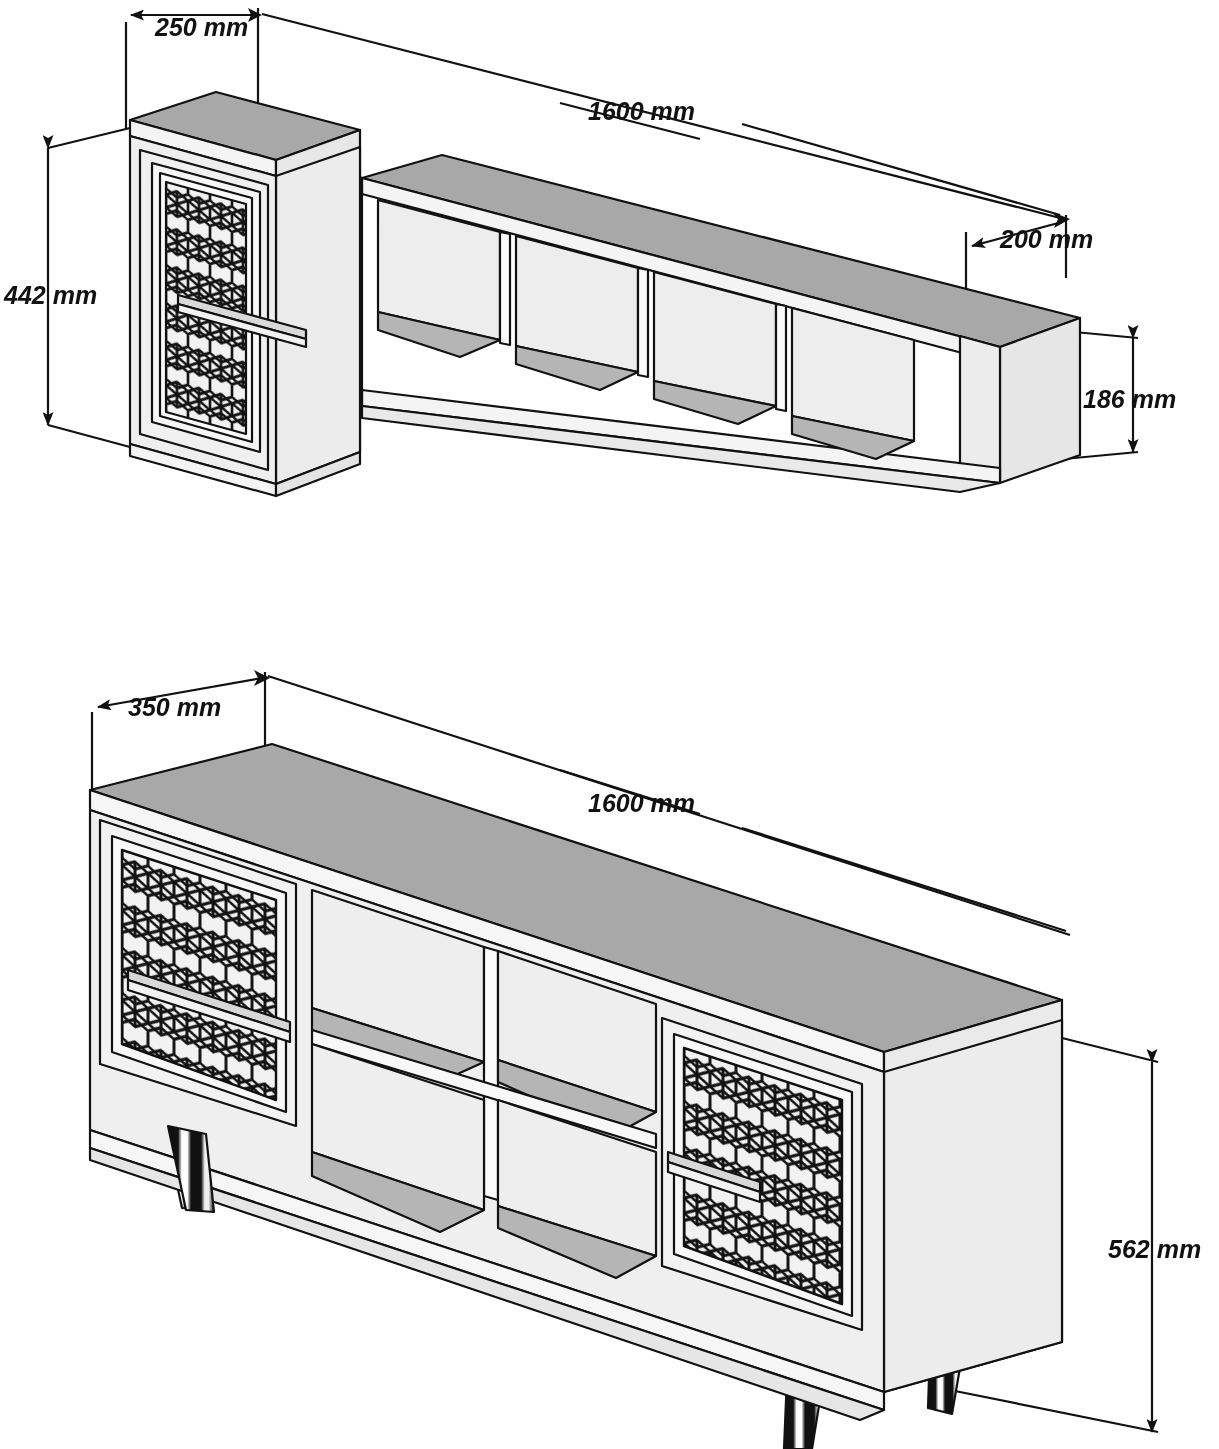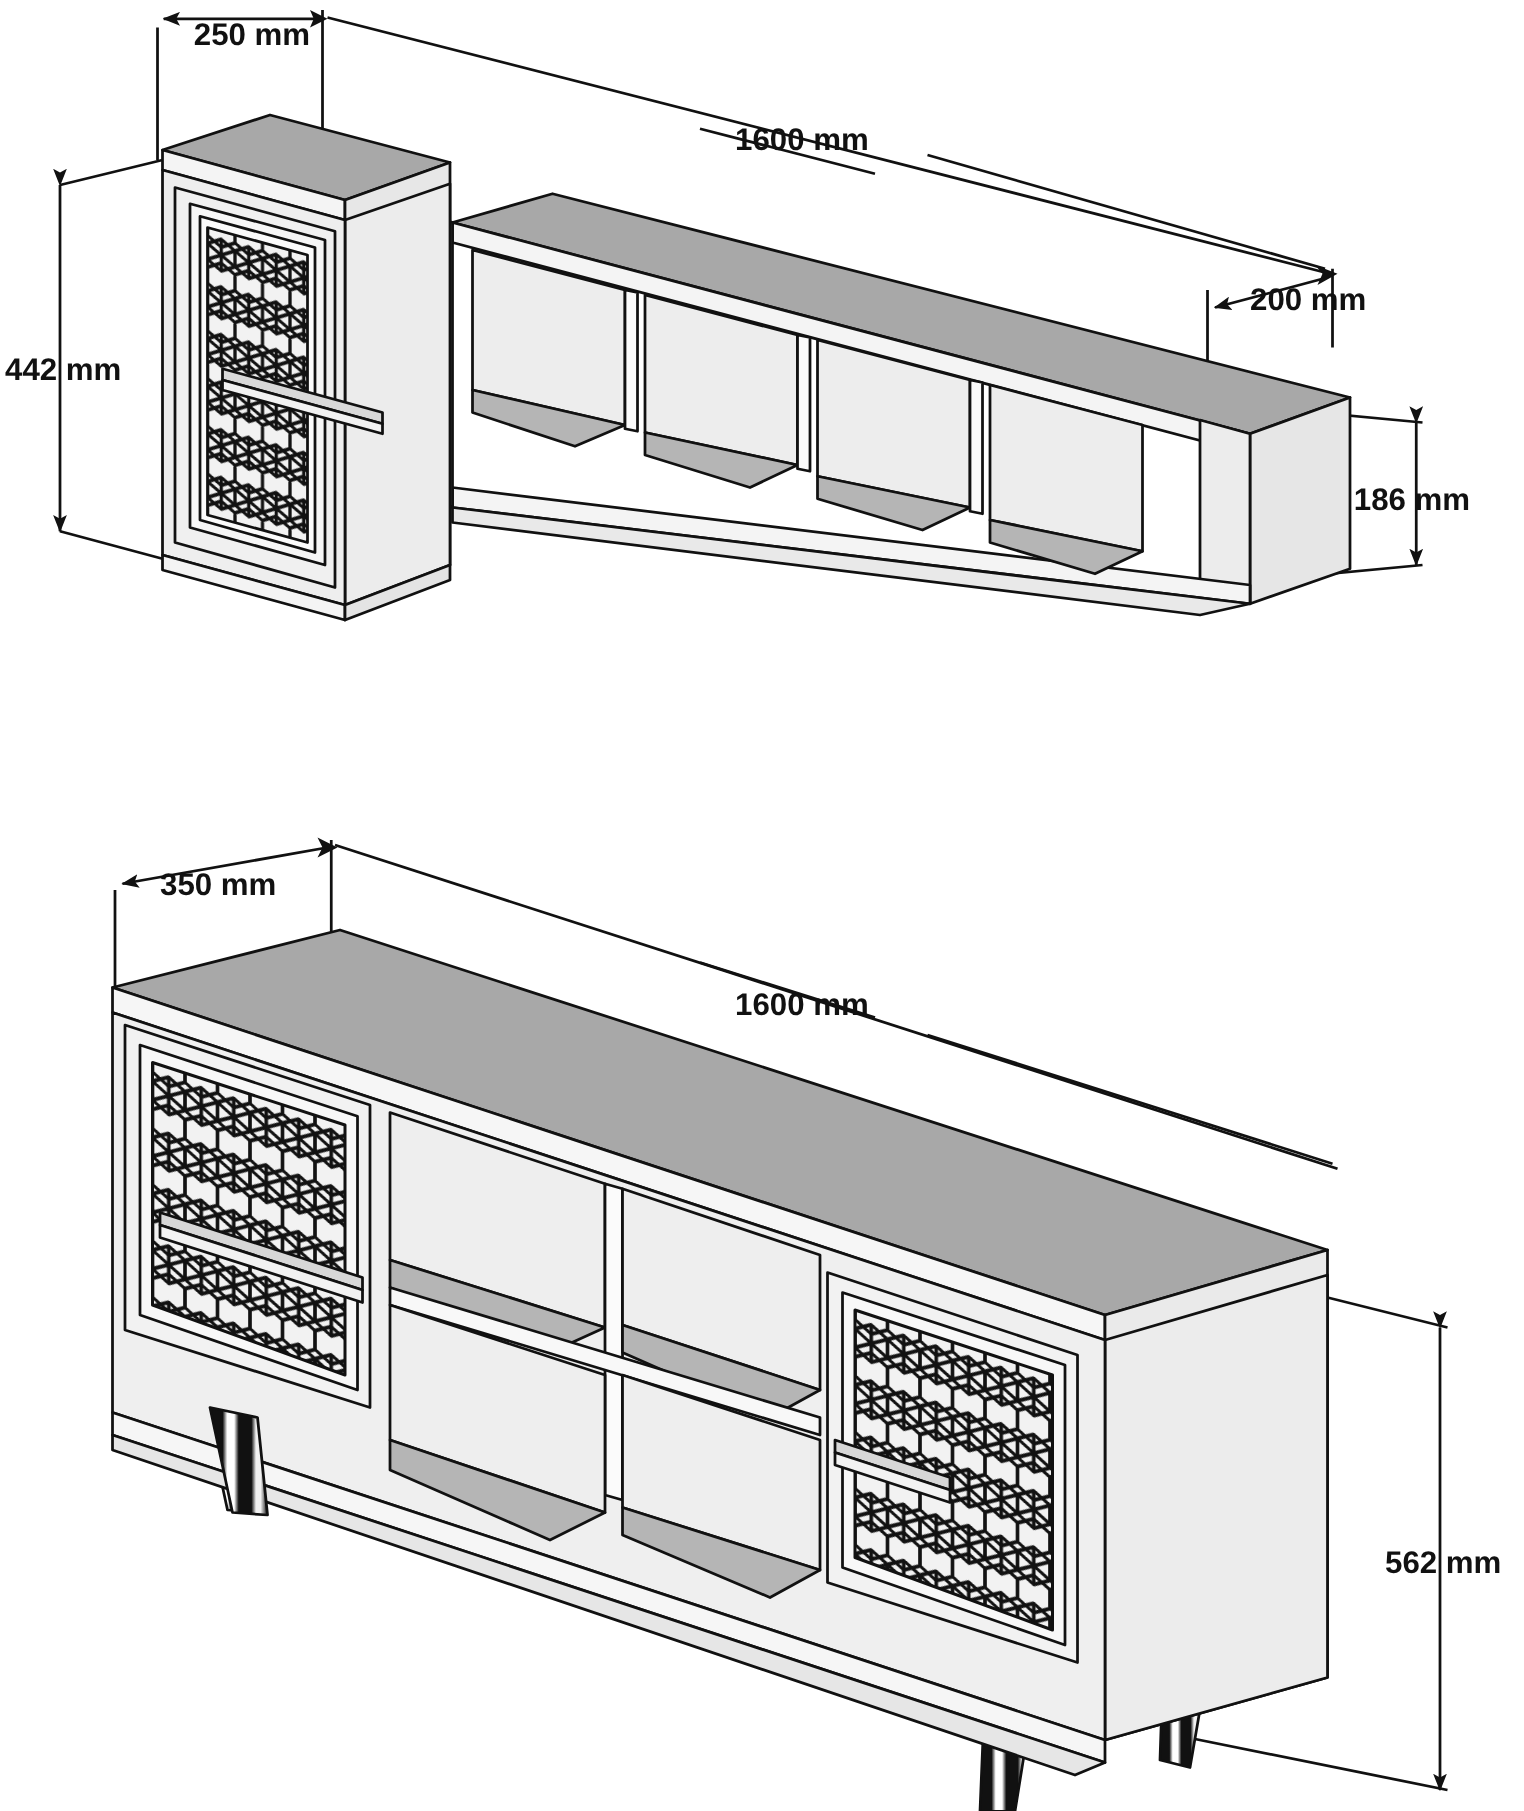--- a/index.html
+++ b/index.html
@@ -1,18 +1,18 @@
 <!DOCTYPE html>
 <html><head>
 <meta charset="utf-8">
 <style>
   html,body{margin:0;padding:0;background:#fff;}
   body{width:1219px;height:1449px;overflow:hidden;
        font-family:"Liberation Sans",sans-serif;}
-  #stage{position:relative;width:1015px;height:1449px;background:#fff;}
+  #stage{position:relative;width:1015px;height:1449px;background:#fff;font-style:italic;}
   svg{display:block;}
   .dimtext{font-family:"Liberation Sans",sans-serif;font-weight:bold;
            fill:#111;font-size:25px;}
 </style>
 </head>
 <body>
 
 <div id="stage">
 <svg width="1219" height="1449" viewBox="0 0 1219 1449">
 

